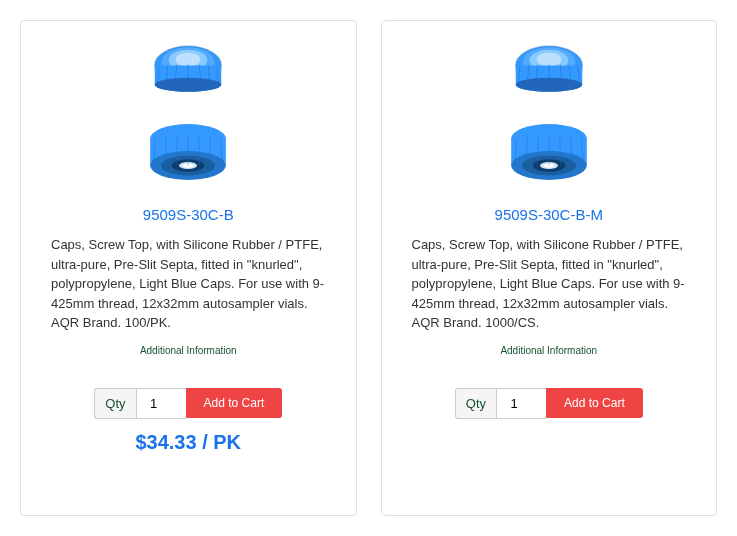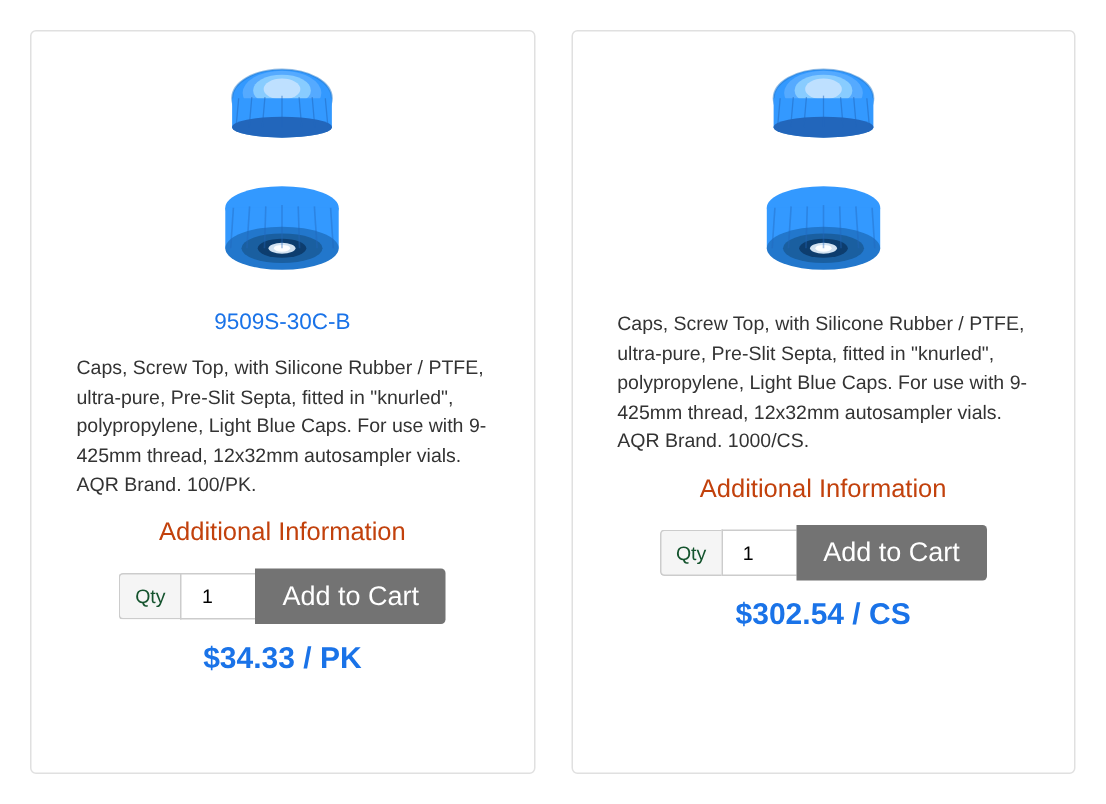--- a/index.html
+++ b/index.html
@@ -57,24 +57,24 @@
       font-size: 13px;
       color: #333;
       line-height: 1.5;
       text-align: left;
       margin-bottom: 12px;
     }
     .product-description strong {
       font-weight: normal;
     }
     .additional-info {
-      color: #c2410c;
-      font-size: 17px;
+      color: #14532d;
+      font-size: 10px;
       cursor: pointer;
-      margin-bottom: 14px;
+      margin-bottom: 32px;
       text-decoration: none;
     }
     .add-to-cart-row {
       display: flex;
       align-items: center;
       gap: 0;
       margin-bottom: 12px;
     }
     .qty-label {
       font-size: 13px;
@@ -88,25 +88,25 @@
     .qty-input {
       width: 50px;
       border: 1px solid #ccc;
       padding: 7px 8px;
       font-size: 13px;
       text-align: center;
       border-right: none;
       outline: none;
     }
     .add-to-cart-btn {
-      background: #737373;
+      background: #ef4444;
       color: #fff;
       border: none;
       padding: 8px 18px;
-      font-size: 18px;
+      font-size: 12px;
       cursor: pointer;
       border-radius: 0 3px 3px 0;
       font-weight: 500;
     }
     .price {
       color: #1a73e8;
       font-size: 20px;
       font-weight: bold;
     }
   </style>
@@ -209,29 +209,29 @@
         <line x1="14" y1="20" x2="12" y2="50" stroke="#2266bb" stroke-width="1.2" opacity="0.4"></line>
         <line x1="26" y1="19" x2="24" y2="50" stroke="#2266bb" stroke-width="1.2" opacity="0.4"></line>
         <line x1="38" y1="19" x2="37" y2="50" stroke="#2266bb" stroke-width="1.2" opacity="0.4"></line>
         <line x1="50" y1="18" x2="50" y2="50" stroke="#2266bb" stroke-width="1.2" opacity="0.4"></line>
         <line x1="62" y1="19" x2="63" y2="50" stroke="#2266bb" stroke-width="1.2" opacity="0.4"></line>
         <line x1="74" y1="19" x2="76" y2="50" stroke="#2266bb" stroke-width="1.2" opacity="0.4"></line>
         <line x1="86" y1="20" x2="88" y2="50" stroke="#2266bb" stroke-width="1.2" opacity="0.4"></line>
       </svg>
     </div>
 
+    <a class="product-sku">9509S-30C-B-M</a>
 
     <p class="product-description">
       <strong>Caps, Screw Top</strong><span>, with Silicone Rubber / PTFE, ultra-pure, Pre-Slit Septa, fitted in "knurled", polypropylene, Light Blue Caps. For use with 9-425mm thread, 12x32mm autosampler vials. AQR Brand. 1000/CS.</span>
     </p>
 
     <a class="additional-info">Additional Information</a>
 
     <div class="add-to-cart-row">
       <span class="qty-label">Qty</span>
       <input class="qty-input" type="number" value="1" style="">
       <button class="add-to-cart-btn">Add to Cart</button>
     </div>
 
-    <div class="price">$302.54 / CS</div>
   </div>
 
 </div>
 
 </body></html>

